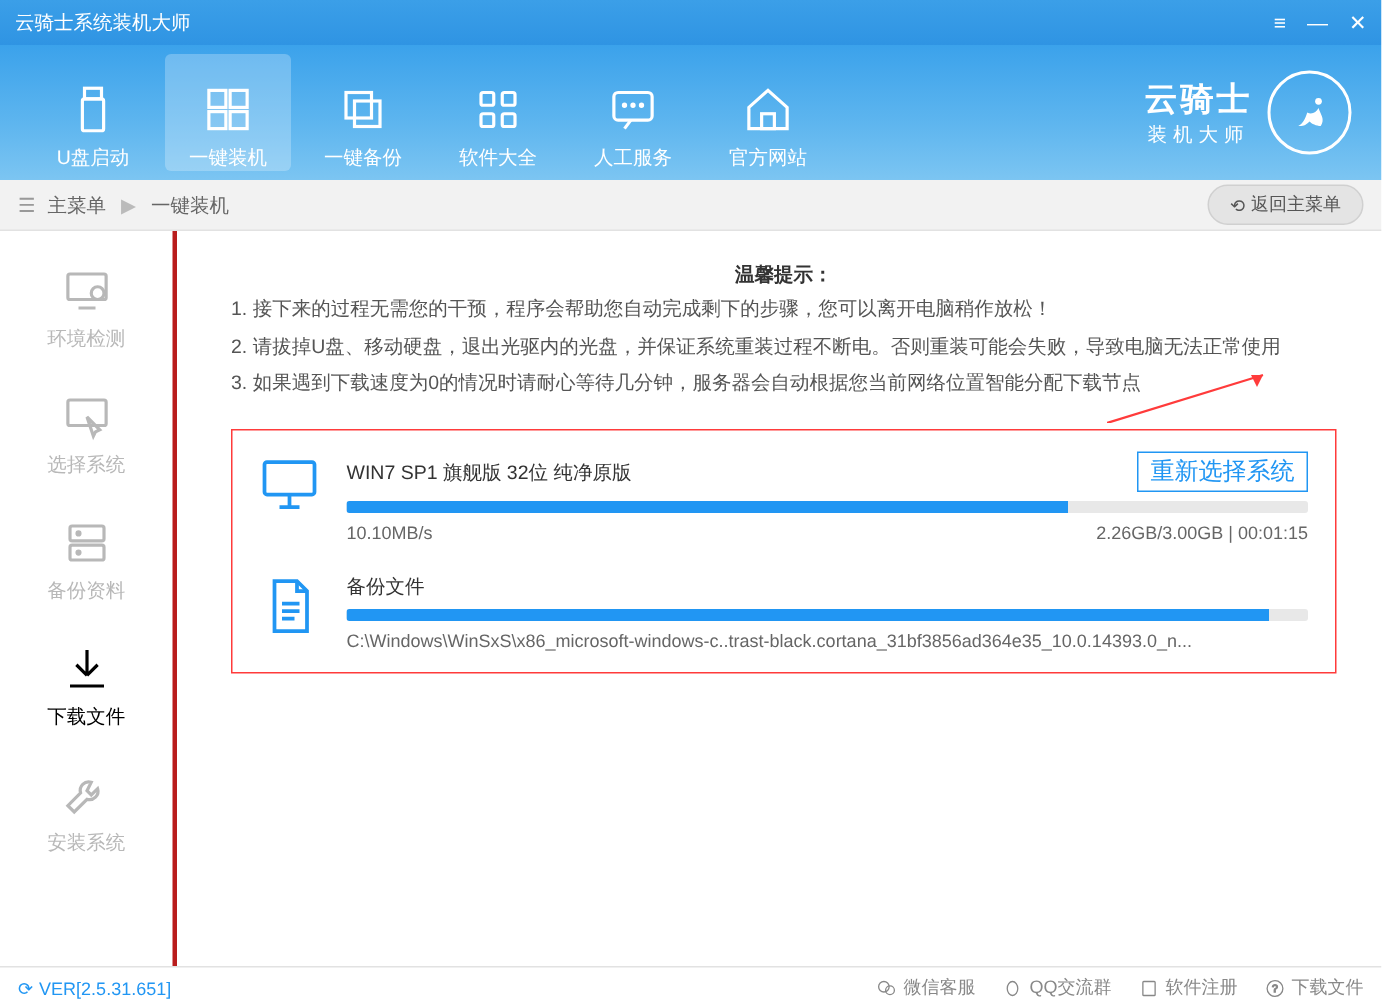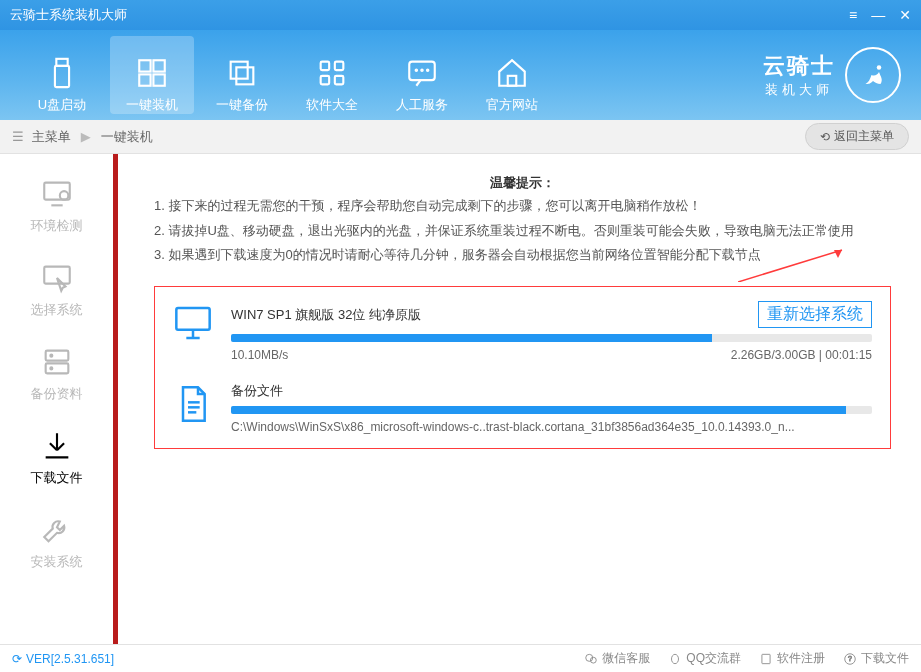--- a/index.html
+++ b/index.html
@@ -24,21 +24,21 @@
 .brand-logo { width: 56px; height: 56px; border: 2px solid #fff; border-radius: 50%; display: flex; align-items: center; justify-content: center; }
 
 
 .crumb { height: 34px; background: #f2f2f2; border-bottom: 1px solid #e2e2e2; display: flex; align-items: center; padding: 0 12px; color: #666; font-size: 13px; }
 .crumb .sep { margin: 0 10px; color: #bbb; }
 .crumb-icon { color: #999; margin-right: 8px; }
 .back-btn { margin-left: auto; background: #e4e4e4; border: 1px solid #d0d0d0; border-radius: 14px; padding: 4px 14px; font-size: 12px; color: #555; cursor: pointer; display: flex; align-items: center; gap: 4px; }
 
 
 .body { display: flex; height: calc(672px - 30px - 90px - 34px - 28px); }
-.sidebar { width: 118px; border-right: 5px solid #b91c1c; padding-top: 10px; }
+.sidebar { width: 118px; border-right: 3px solid #b91c1c; padding-top: 10px; }
 .side-item { height: 84px; display: flex; flex-direction: column; align-items: center; justify-content: center; color: #b8b8b8; font-size: 13px; gap: 6px; cursor: pointer; }
 .side-item.active { color: #000000; }
 .side-item svg { width: 34px; height: 34px; }
 
 .content { flex: 1; padding: 20px 30px 20px 36px; color: #333; font-size: 13px; position: relative; }
 .tips-title { font-weight: bold; margin-bottom: 2px; text-align: center; }
 .tips-list { line-height: 1.9; color: #555; margin-bottom: 18px; }
 
 .panel-box { border: 1px solid #ff3b3b; padding: 14px 18px; position: relative; }
 .download-row { display: flex; align-items: flex-start; gap: 18px; margin-bottom: 20px; }

